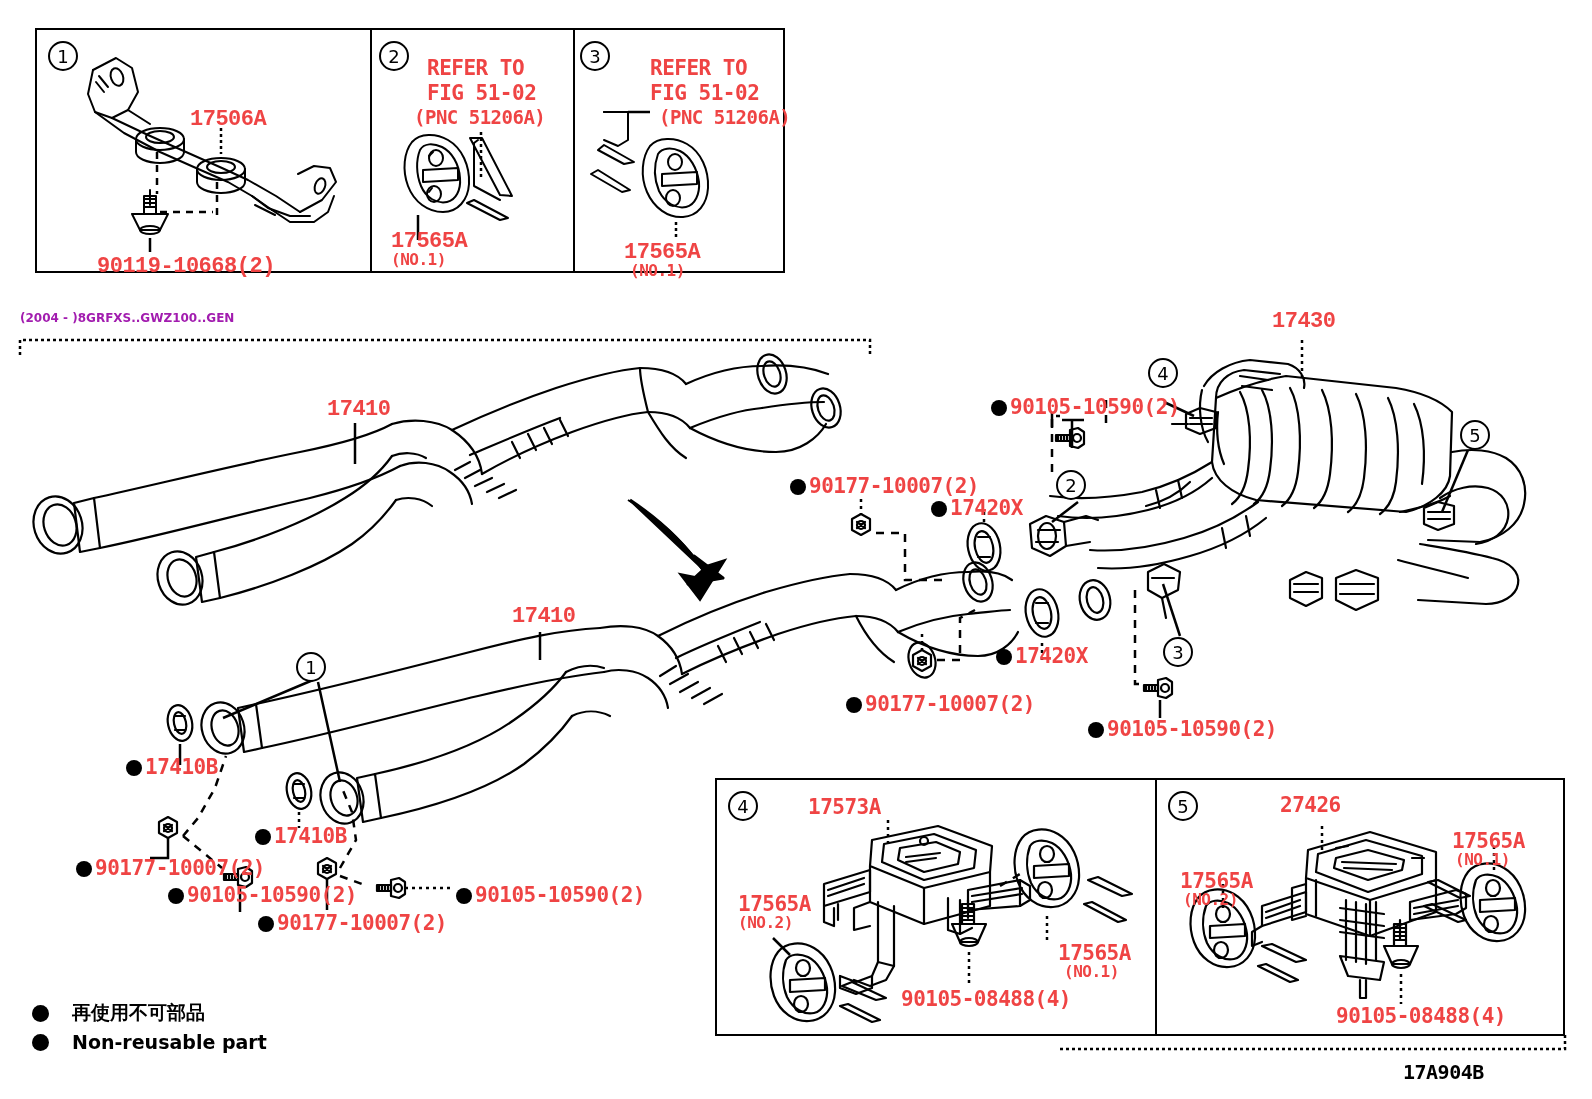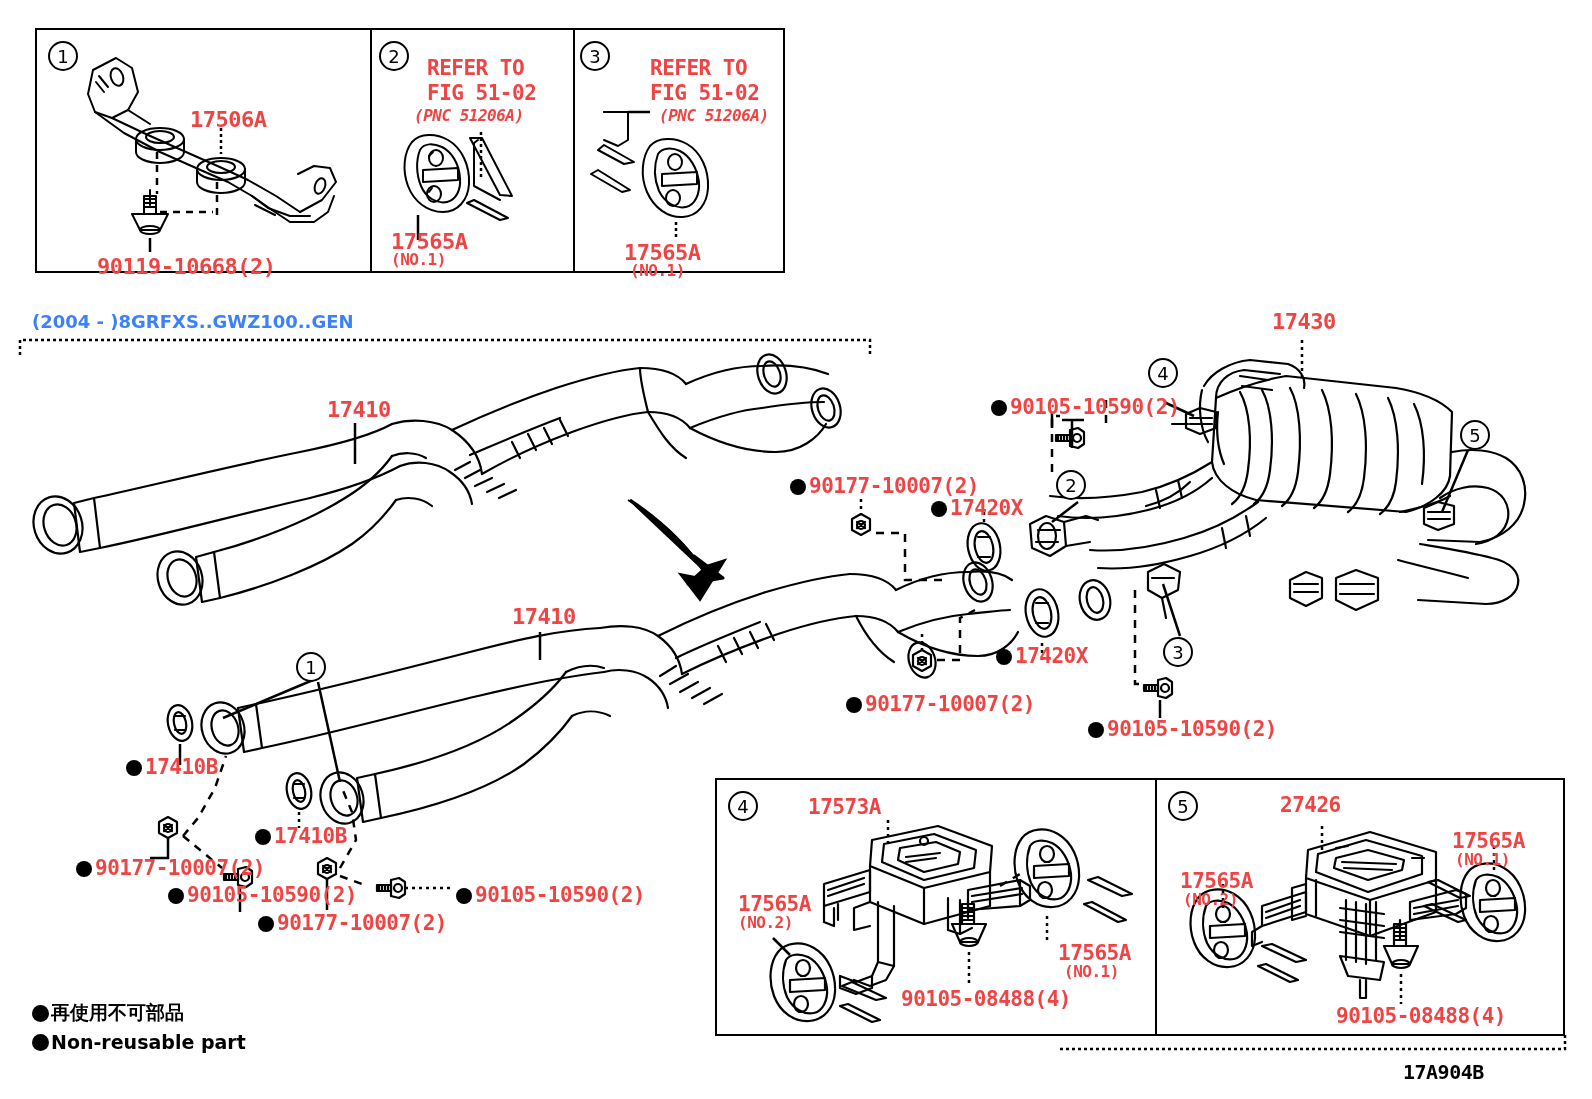--- a/index.html
+++ b/index.html
@@ -28,48 +28,47 @@
   }
   .lbl {
     position: absolute;
     font-family: "DejaVu Sans Mono", monospace;
     font-weight: bold;
     color: #ef4444;
     white-space: nowrap;
     letter-spacing: -0.5px;
     line-height: 1.05;
   }
-  .lbl-22 { font-size: 22px; }
+  .lbl-22 { font-size: 22px; font-family: Liberation Mono, monospace; }
   .lbl-21 { font-size: 21px; }
-  .lbl-19 { font-size: 16px; font-style: italic; }
+  .lbl-19 { font-size: 19px; }
   .sub {
     font-size: 16px;
     letter-spacing: -0.5px;
   }
   .modelcode {
     position: absolute;
     font-family: "DejaVu Sans", sans-serif;
-    font-size: 18px;
+    font-size: 12px;
     font-weight: bold;
-    color: #3b82f6;
+    color: #a21caf;
     white-space: nowrap;
     letter-spacing: 0px;
-    margin-left: 12px;
   }
   .legend {
     position: absolute;
     font-family: "DejaVu Sans", sans-serif;
     font-weight: bold;
     color: #000;
     white-space: nowrap;
   }
   .legend-row {
     display: flex;
     align-items: center;
-    gap: 2px;
+    gap: 23px;
     margin-bottom: 5px;
   }
   .dot {
     display: inline-block;
     width: 17px;
     height: 17px;
     border-radius: 50%;
     background: #000;
     flex: 0 0 auto;
   }

